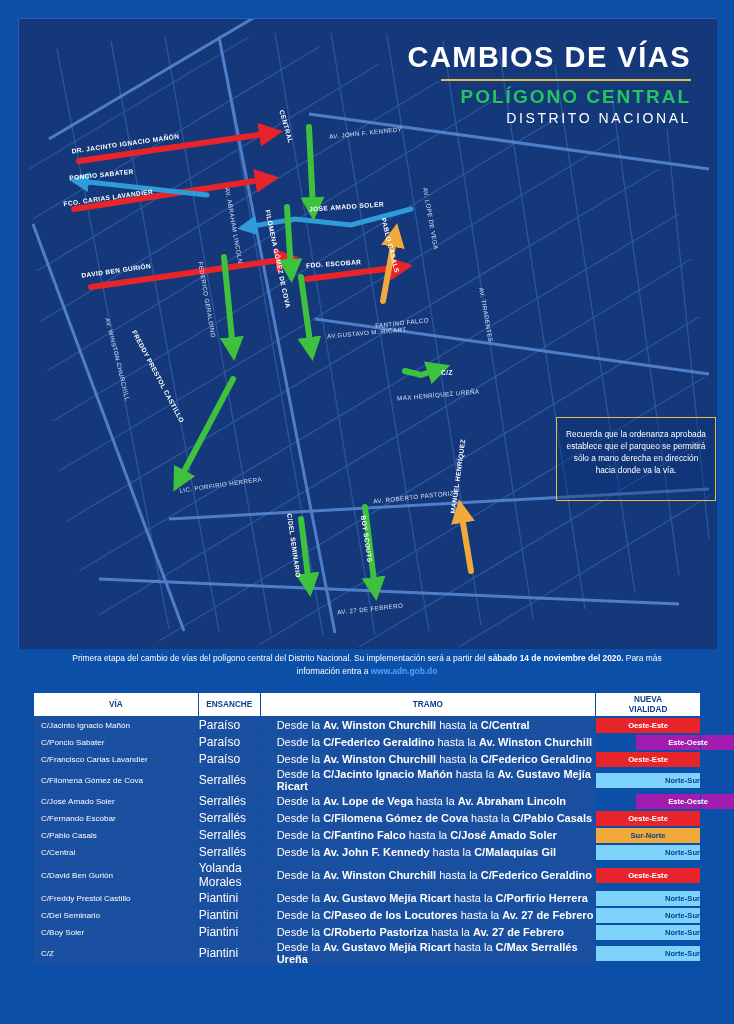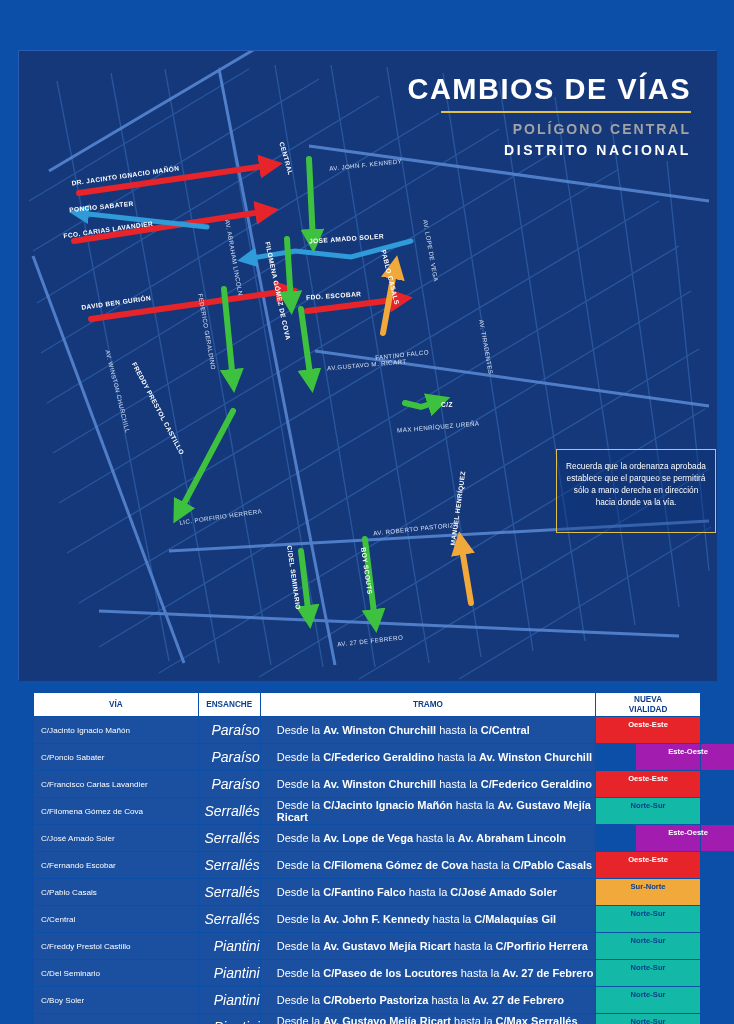--- a/index.html
+++ b/index.html
@@ -11,32 +11,31 @@
     overflow:hidden;
     position:relative;
   }
   .page { position:relative; width:734px; height:1024px; background:#0b4fa8; }
 
   
   .map-panel {
     position:absolute; left:18px; top:18px; width:698px; height:630px;
     background:#14387a;
     border:1px solid #2a5bb5;
-    margin-top:32px;
   }
   .map-svg { position:absolute; left:0; top:0; }
 
   .map-title {
     position:absolute; right:24px; top:22px; text-align:right;
     color:#ffffff; font-weight:bold; letter-spacing:1px;
   }
   .map-title .l1 { font-size:29px; line-height:32px; letter-spacing:1.5px; }
   .map-title .rule { height:2px; background:#e3c04a; margin:6px 0 5px auto; width:250px; }
-  .map-title .l2 { font-size:14px; color:#a3a3a3; letter-spacing:2px; line-height:22px;}
-  .map-title .l3 { font-size:14px; color:#ffffff; letter-spacing:2.6px; line-height:20px; font-weight:bold;}
+  .map-title .l2 { font-size:19px; color:#22c55e; letter-spacing:2px; line-height:22px;}
+  .map-title .l3 { font-size:14px; color:#ffffff; letter-spacing:2.6px; line-height:20px; font-weight:normal;}
 
   .note-box {
     position:absolute; left:537px; top:398px; width:160px; height:84px;
     border:1px solid #e3c04a; color:#ffffff; font-size:8.3px; line-height:12px;
     text-align:center; padding:10px 8px; background:rgba(10,50,120,0.35);
   }
 
   
   .lbl { position:absolute; color:#ffffff; font-size:6.2px; letter-spacing:0.4px; white-space:nowrap; }
   .lbl.b { font-weight:bold; font-size:6.6px; }
@@ -53,31 +52,31 @@
   
   .tbl-wrap { position:absolute; left:33px; top:692px; width:668px; }
   table { border-collapse:collapse; width:100%; font-size:8.1px; color:#ffffff; }
   th, td { border:1px solid #0b4fa8; padding:0; }
   thead th {
     background:#ffffff; color:#0b3f8f; font-weight:bold; font-size:8.2px;
     height:24px; text-align:center; line-height:10px;
   }
   tbody td { height:17px; }
   td.via { background:#1b4fa0; padding-left:7px; font-size:8.1px; }
-  td.ens { background:#1b4fa0; text-align:right; font-size:14px;font-style:italic; }
+  td.ens { background:#1b4fa0; text-align:left; font-size:12px; }
   td.tramo { background:#1b4fa0; padding-left:16px; font-size:11px; }
   td.tramo b { color:#ffffff; }
   td.vial { padding:0; width:105px; }
   .chip {
-    display:block; width:100%; height:26px; line-height:15px; text-align:center;
+    display:block; width:100%; height:15px; line-height:15px; text-align:center;
     font-size:7.6px; font-weight:bold; color:#ffffff;
   }
   .chip.rojo { background:#e8242b; }
   .chip.azul { background:#a21caf;margin-left:40px; }
-  .chip.verde { background:#14b8a6; color:#0b3f8f; }
+  .chip.verde { background:#7dd3fc; color:#0b3f8f;text-align:right; }
   .chip.naranja { background:#f0a93a; color:#0b3f8f; }
   col.c1 { width:165px; } col.c2 { width:62px; } col.c3 { width:336px; } col.c4 { width:105px; }
 
   
   .footer { position:absolute; left:0; top:975px; width:734px; height:49px; }
 </style>
 </head>
 <body>
 
 <div class="page">
@@ -202,20 +201,23 @@
     <div class="lbl w" style="left:466px; top:268px; transform:rotate(80deg); transform-origin:left top;">AV. TIRADENTES</div>
     <div class="lbl w" style="left:92px; top:298px; transform:rotate(76deg); transform-origin:left top;">AV. WINSTON CHURCHILL</div>
     <div class="lbl w" style="left:356px; top:300px; transform:rotate(-6deg);">FANTINO FALCO</div>
     <div class="lbl w" style="left:308px; top:310px; transform:rotate(-5deg);">AV.GUSTAVO M. RICART</div>
     <div class="lbl w" style="left:378px; top:372px; transform:rotate(-5deg);">MAX HENRÍQUEZ UREÑA</div>
     <div class="lbl w" style="left:160px; top:462px; transform:rotate(-8deg);">LIC. PORFIRIO HERRERA</div>
     <div class="lbl w" style="left:354px; top:474px; transform:rotate(-6deg);">AV. ROBERTO PASTORIZA</div>
     <div class="lbl w" style="left:318px; top:586px; transform:rotate(-6deg);">AV. 27 DE FEBRERO</div>
   </div>
 
+  <div class="caption">
+    <span>Primera etapa del cambio de vías del polígono central del Distrito Nacional. Su implementación será a partir del </span><b>sábado 14 de noviembre del 2020.</b><span> Para más información entra a </span><span class="lnk">www.adn.gob.do</span>
+  </div>
 
   <div class="tbl-wrap">
     <table>
       <colgroup>
           <col class="c1">
           <col class="c2">
           <col class="c3">
           <col class="c4">
         </colgroup>
       <thead>
@@ -296,20 +298,28 @@
 
         <tr>
           <td class="via">C/Central</td>
           <td class="ens">Serrallés</td>
           <td class="tramo"><span>Desde la </span><b>Av. John F. Kennedy</b><span> hasta la </span><b>C/Malaquías Gil</b></td>
           <td class="vial">
               <span class="chip verde">Norte-Sur</span>
             </td>
         </tr>
 
+        <tr>
+          <td class="via">C/David Ben Gurión</td>
+          <td class="ens">Yolanda Morales</td>
+          <td class="tramo"><span>Desde la </span><b>Av. Winston Churchill</b><span> hasta la </span><b>C/Federico Geraldino</b></td>
+          <td class="vial">
+              <span class="chip rojo">Oeste-Este</span>
+            </td>
+        </tr>
 
         <tr>
           <td class="via">C/Freddy Prestol Castillo</td>
           <td class="ens">Piantini</td>
           <td class="tramo"><span>Desde la </span><b>Av. Gustavo Mejía Ricart</b><span> hasta la </span><b>C/Porfirio Herrera</b></td>
           <td class="vial">
               <span class="chip verde">Norte-Sur</span>
             </td>
         </tr>
 

